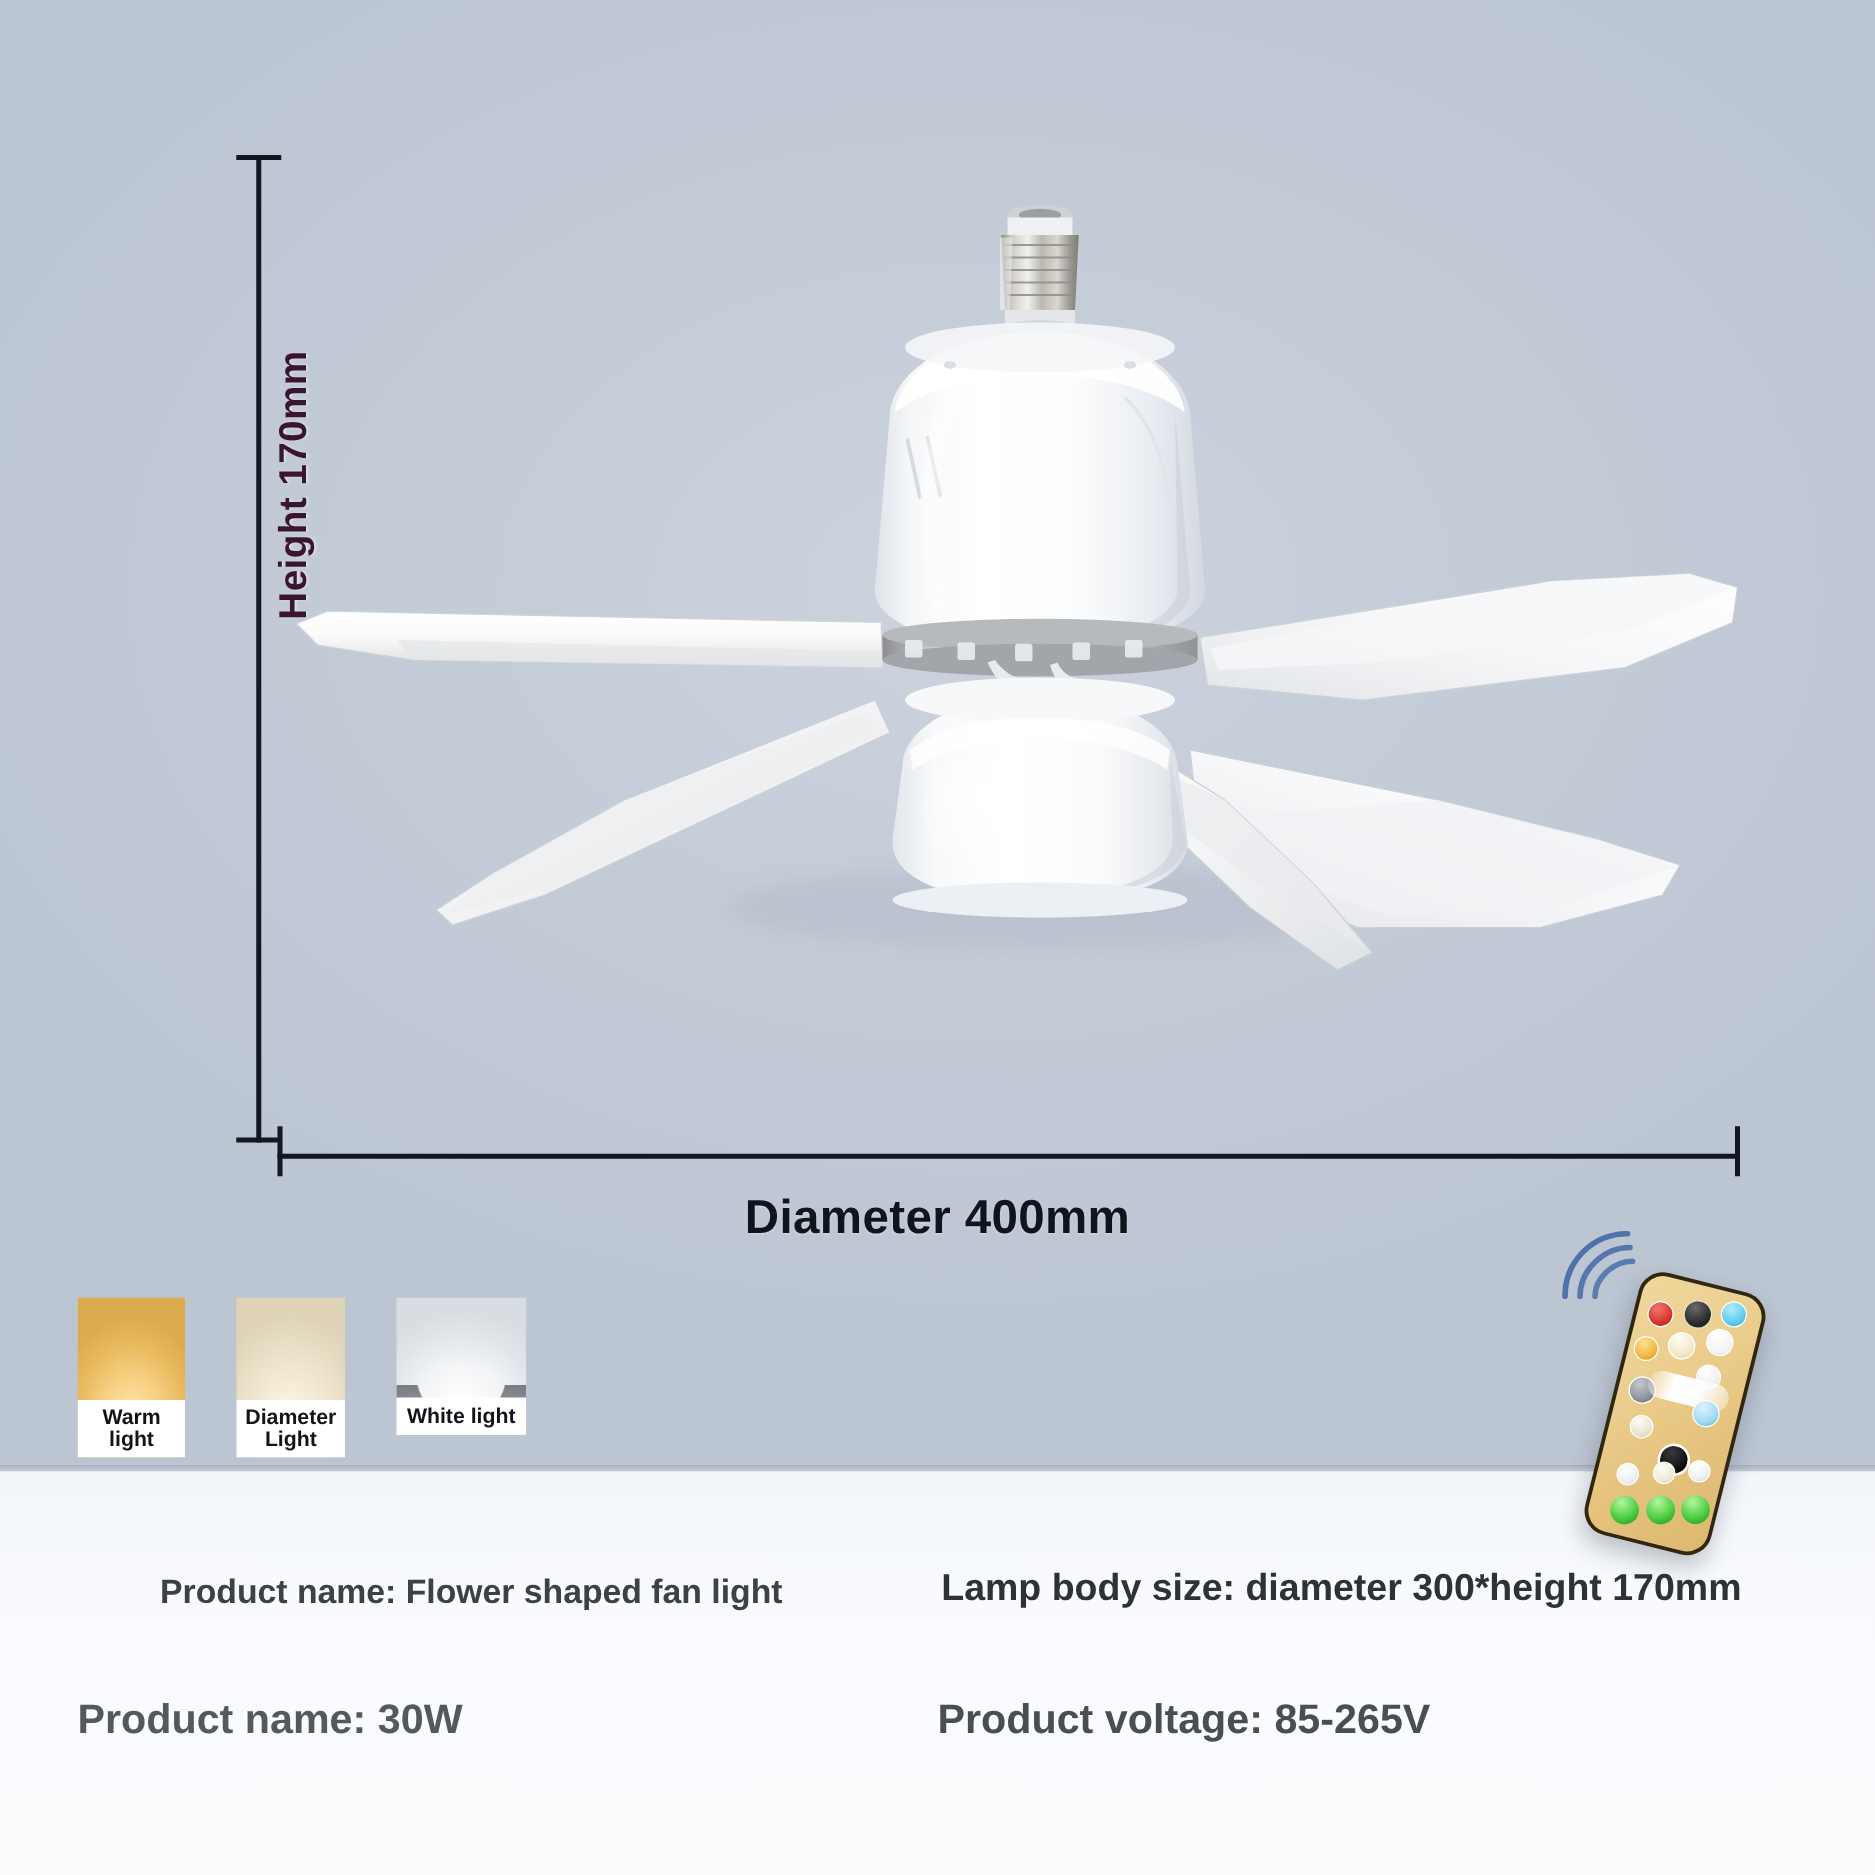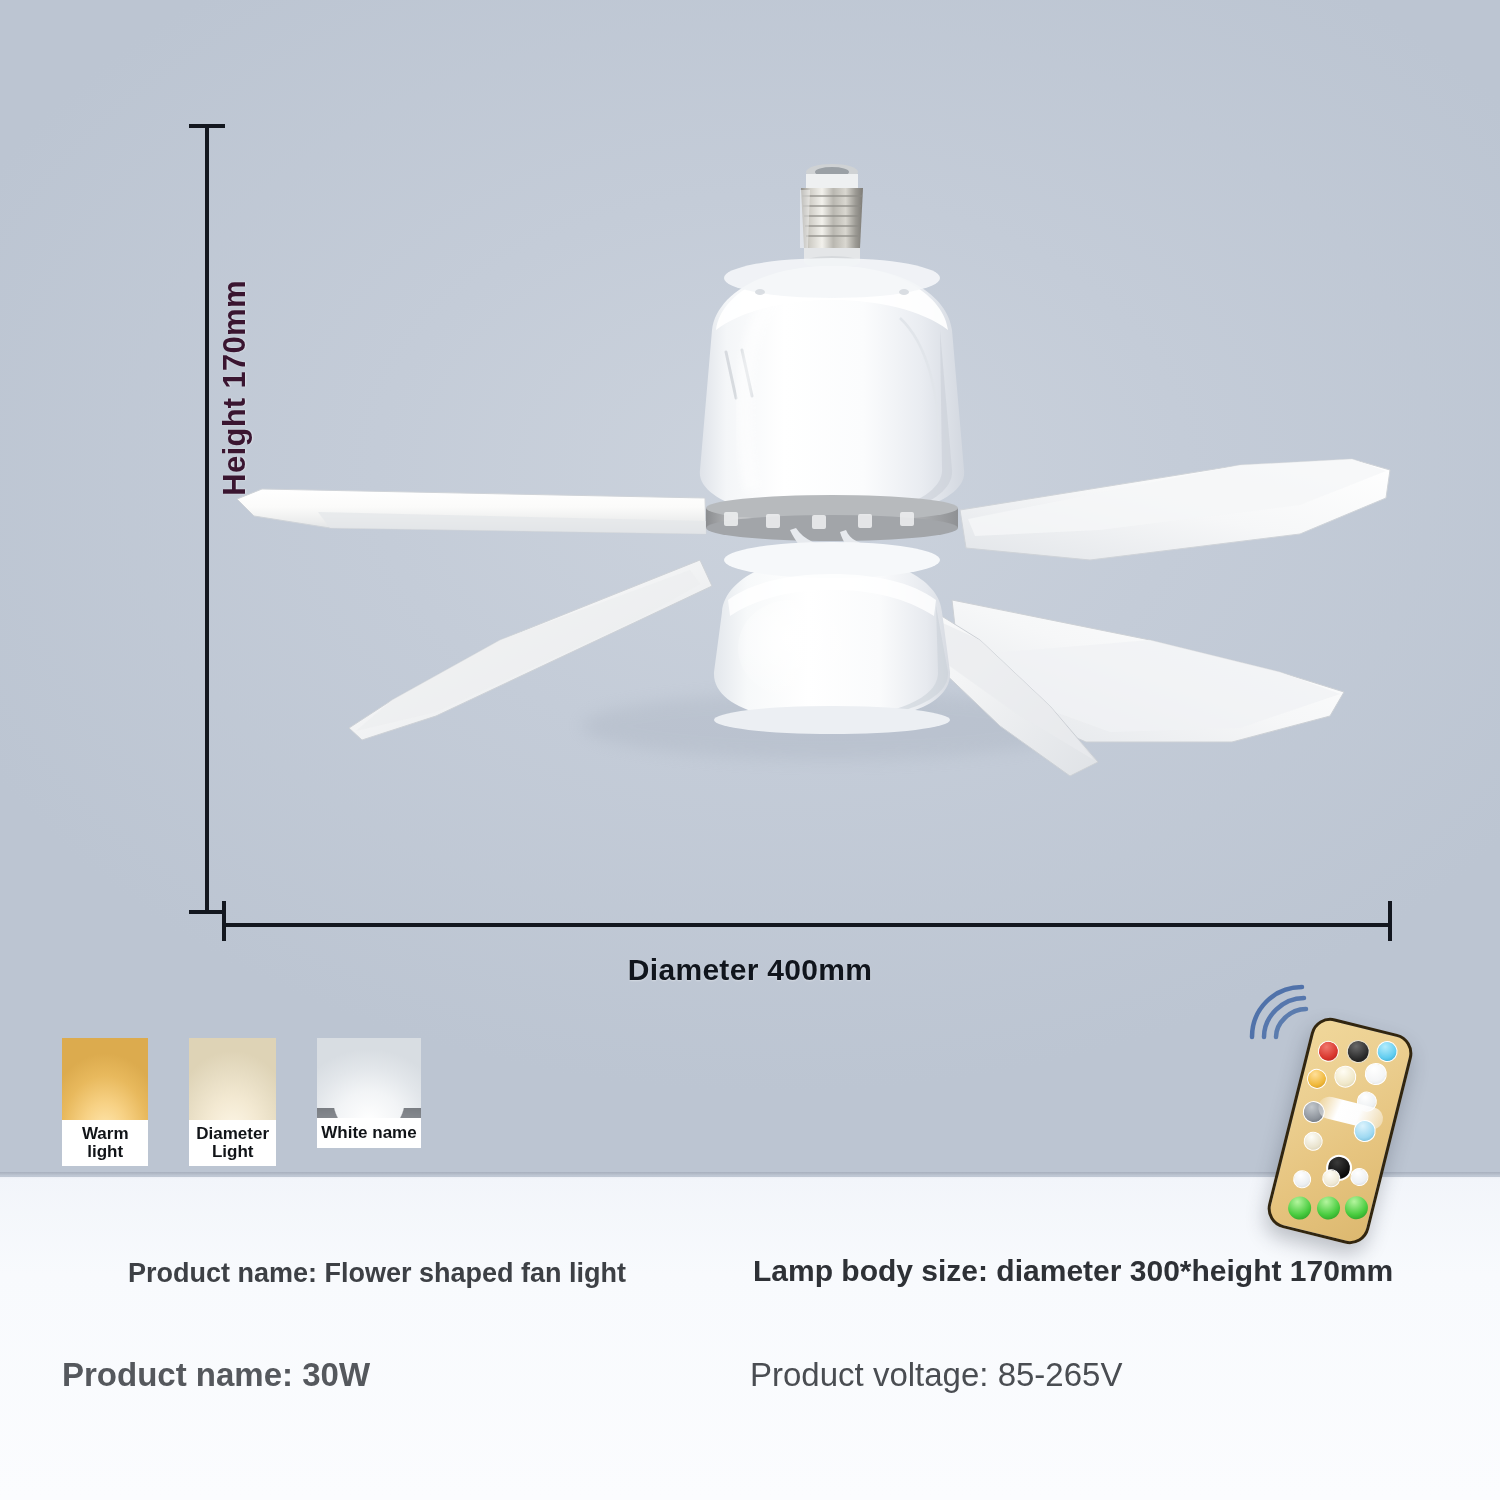--- a/index.html
+++ b/index.html
@@ -39,21 +39,21 @@
   .label-height {
     position:absolute; left:105px; top:370px; width:260px;
     transform:rotate(-90deg); transform-origin:center center;
     text-align:center;
     font-size:31px; font-weight:bold; color:#3a1530;
     letter-spacing:.3px; white-space:nowrap;
     text-shadow:0 1px 2px rgba(255,255,255,.45);
   }
   .label-diameter {
     position:absolute; left:0; top:953px; width:1500px; text-align:center;
-    font-size:30px; font-weight:bold; color:#10151d;
+    font-size:38px; font-weight:bold; color:#10151d;
     letter-spacing:.3px;
     text-shadow:0 1px 2px rgba(255,255,255,.35);
   }
 
   
   .product { position:absolute; left:0; top:0; width:1500px; height:1180px; }
 
   
   .swatches { position:absolute; left:62px; top:1038px; width:359px; height:128px; display:flex;gap:39px; }
   .sw { position:relative; overflow:hidden; }
@@ -94,21 +94,21 @@
     box-shadow:0 10px 20px rgba(40,45,60,.28);
   }
   .rbtn { position:absolute; border-radius:50%; }
   .strip { position:absolute; border-radius:12px; }
 
   
   .spec { position:absolute; color:#3d4045; white-space:nowrap; }
   .spec-name { left:84px; top:1258px; font-size:27px; font-weight:bold;margin-left:44px; }
   .spec-size { left:753px; top:1254px; font-size:30px; font-weight:bold; color:#2e3136; }
   .spec-power { left:62px; top:1356px; font-size:33px; font-weight:bold; color:#55585d; }
-  .spec-volt { left:750px; top:1356px; font-size:33px; font-weight:normal; color:#4a4d52; }
+  .spec-volt { left:750px; top:1356px; font-size:33px; font-weight:bold; color:#4a4d52; }
 </style>
 </head>
 <body>
 
 <div id="page">
 
   <div class="bg-top"></div>
   <div class="bg-bottom"></div>
   <div class="bg-seam"></div>
 
@@ -300,21 +300,21 @@
     <div class="sw sw-2">
       <div class="sw-glow"></div>
       <div class="sw-base"></div>
       <div class="sw-cap">
         <span><span>Diameter</span><br><span>Light</span></span>
       </div>
     </div>
     <div class="sw sw-3">
       <div class="sw-glow"></div>
       <div class="sw-base"></div>
-      <div class="sw-cap">White name</div>
+      <div class="sw-cap">White light</div>
     </div>
   </div>
 
 
   <div class="remote-wrap">
     <svg class="waves" viewBox="0 0 86 66">
       <g fill="none" stroke="#4a6ea8" stroke-width="4.5" stroke-linecap="round">
         <path d="M6 62 C 6 34 28 12 56 12" opacity=".95"></path>
         <path d="M18 62 C 18 41 37 23 58 23" opacity=".9"></path>
         <path d="M30 62 C 30 48 44 34 60 34" opacity=".85"></path>

